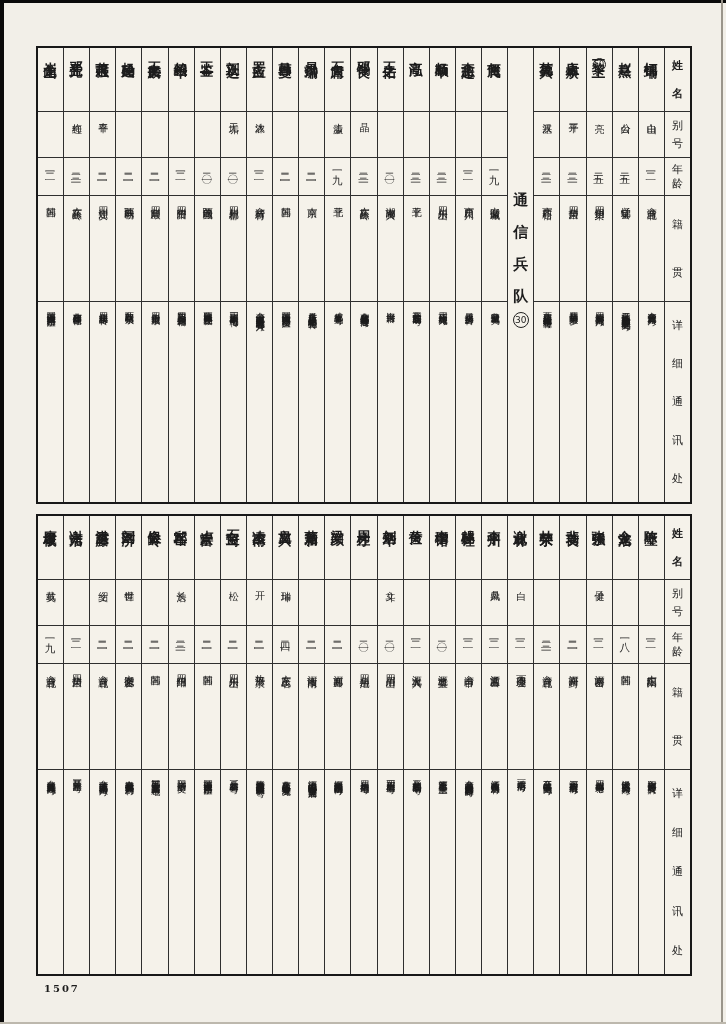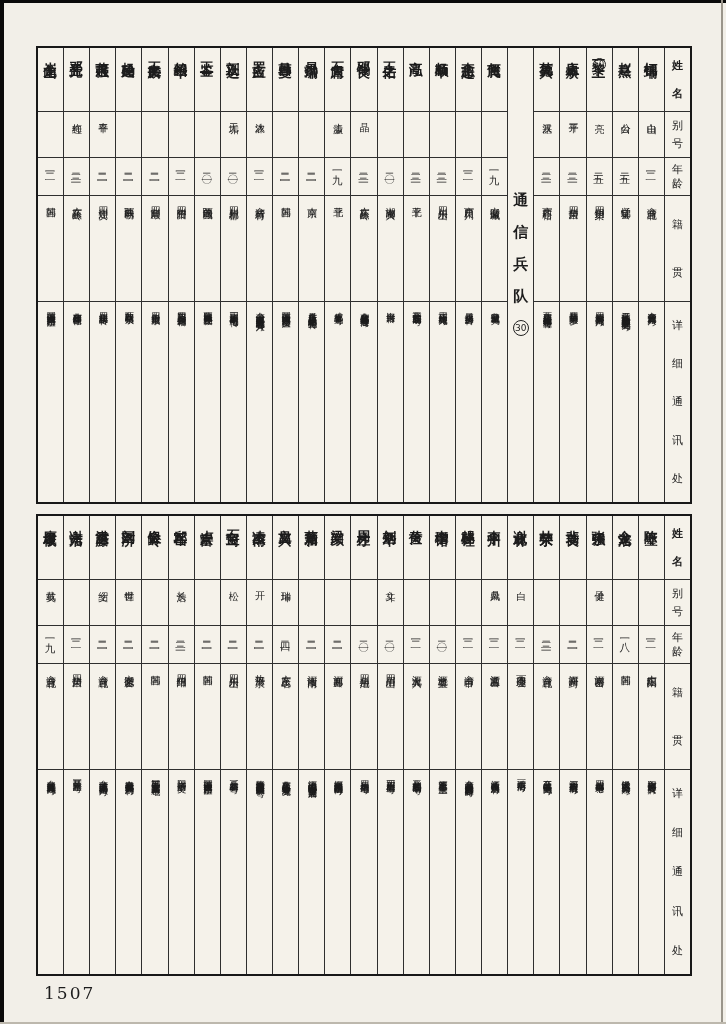--- a/index.html
+++ b/index.html
@@ -40,23 +40,23 @@
   .spread span { line-height:1; }
   .hl-name span { font-weight:bold; }
 
   
   .section-col { align-items:center; justify-content:flex-start; padding-top:145px; }
   .section-label { height:auto; display:flex; flex-direction:column; align-items:center; gap:17px; font-size:15px; font-weight:bold; }
   .section-label span { line-height:1; }
 
   .circle-mark { display:inline-block; width:14px; height:14px; border:1px solid #222; border-radius:50%; font-size:8px; line-height:12px; text-align:center; writing-mode:horizontal-tb; font-family:"DejaVu Sans","Liberation Sans",sans-serif; flex:0 0 auto; }
   .name-mark { margin-top:2px; width:13px; height:13px; line-height:11px; }
-  .section-mark { margin-top:16px; width:16px; height:16px; line-height:14px; font-size:9px; }
-
-  .page-number { position:absolute; left:44px; top:983px; font-size:17px; letter-spacing:2px; color:#1c1c1c; }
+  .section-mark { margin-top:8px; width:16px; height:16px; line-height:14px; font-size:9px; }
+
+  .page-number { position:absolute; left:44px; top:983px; font-size:10px; letter-spacing:2px; color:#1c1c1c;font-weight:bold; }
 </style>
 </head>
 <body>
 
 <div class="page">
   <div class="artifact-top"></div>
   <div class="artifact-left"></div>
   <div class="artifact-right"></div>
   <div class="artifact-bottom"></div>
 

